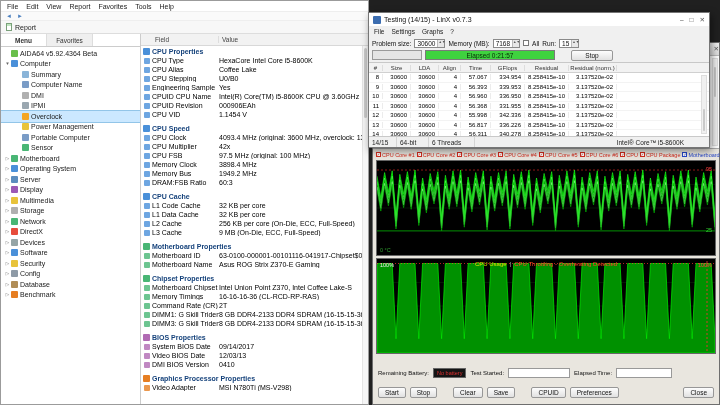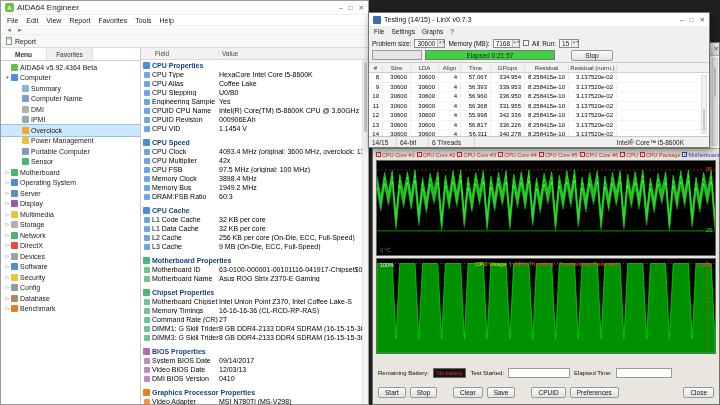--- a/index.html
+++ b/index.html
@@ -200,29 +200,20 @@
       <span class="btn">Stop</span>
       <span class="btn sp">Clear</span>
       <span class="btn">Save</span>
       <span class="btn sp">CPUID</span>
       <span class="btn">Preferences</span>
       <span class="btn end">Close</span>
     </div>
 </div>
 
 <div class="win" id="aida-win">
-  <div class="a-titlebar">
-    <span class="a-appicon">A</span>
-    <span class="a-title">AIDA64 Engineer</span>
-    <div class="capbtns">
-      <span>–</span>
-      <span>□</span>
-      <span>✕</span>
-    </div>
-  </div>
   <div class="a-menubar" id="aida-menubar">
       <span>File</span>
       <span>Edit</span>
       <span>View</span>
       <span>Report</span>
       <span>Favorites</span>
       <span>Tools</span>
       <span>Help</span>
     </div>
   <div class="a-arrowbar">

